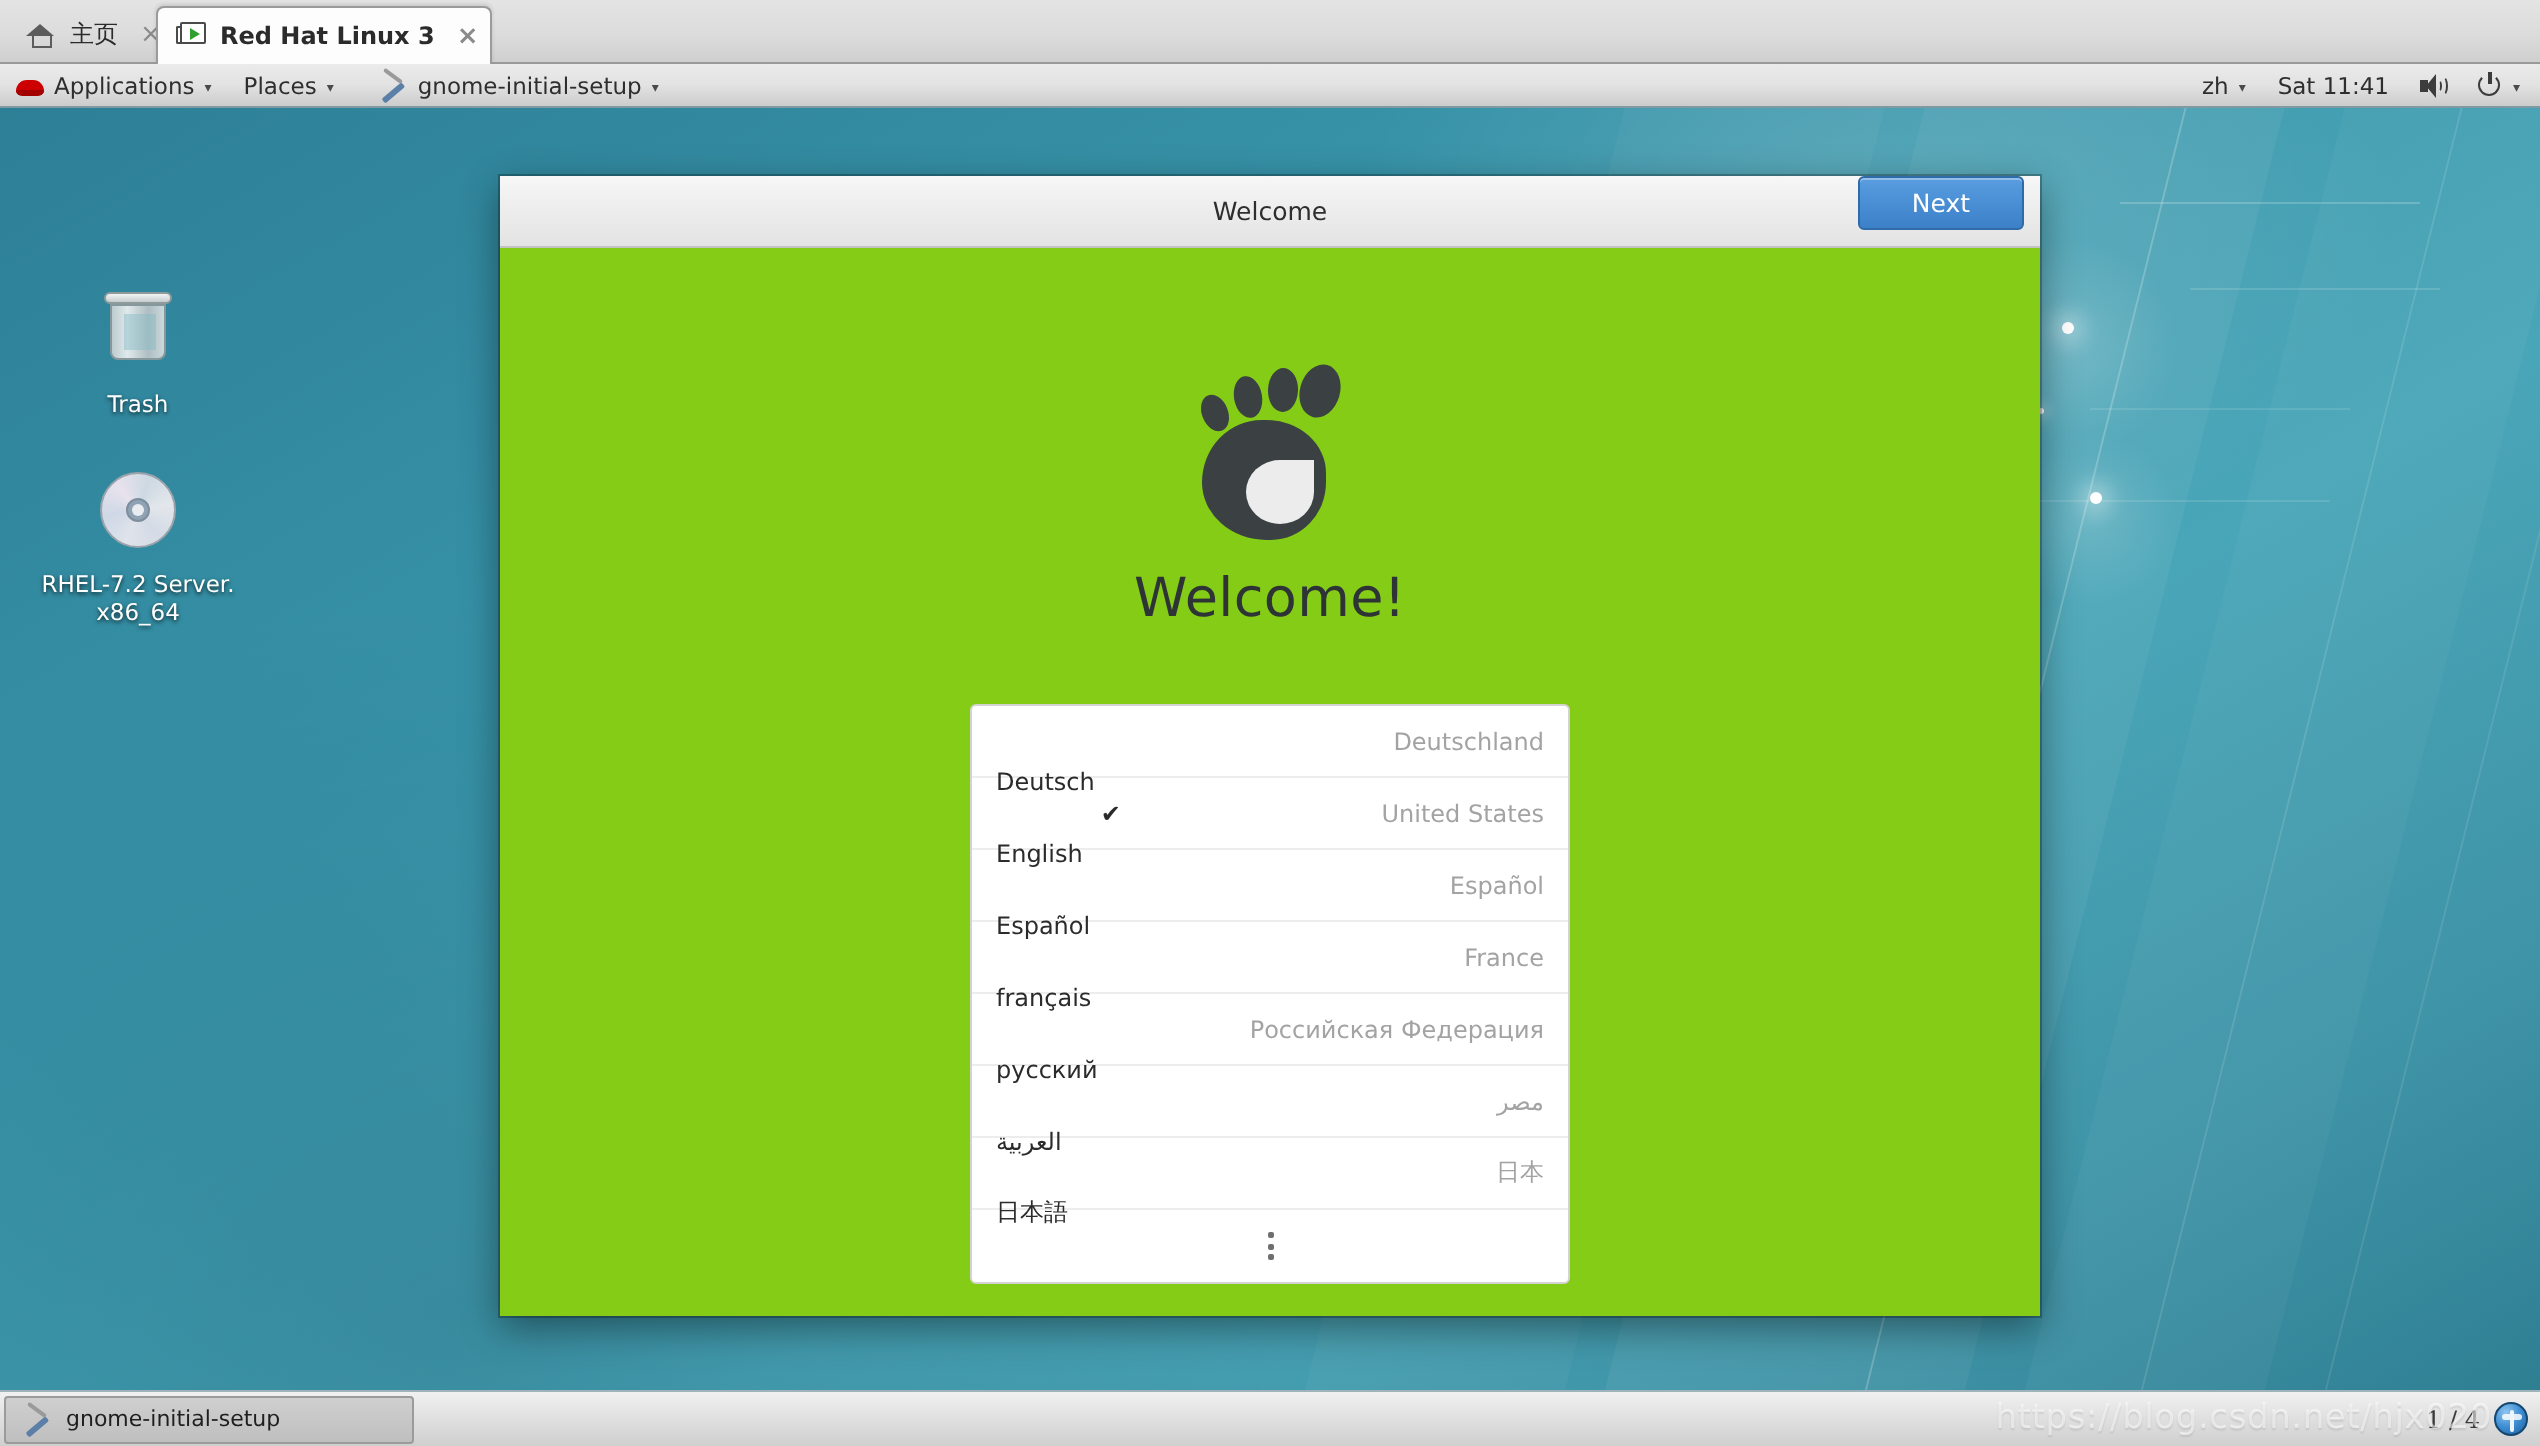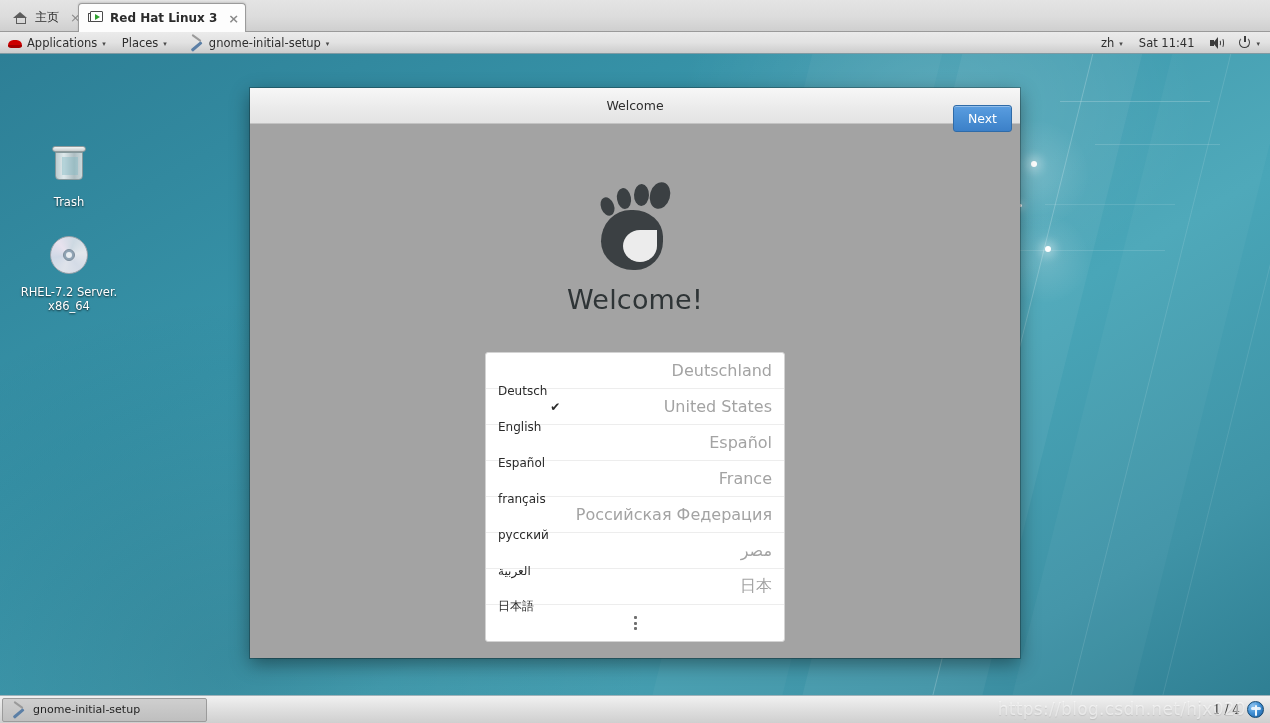--- a/index.html
+++ b/index.html
@@ -188,33 +188,33 @@
     background: #8fa3b4; border: 1px solid #7e8d9b;
   }
   .disc .hole {
     position: absolute; left: 16px; top: 16px; width: 6px; height: 6px; border-radius: 50%;
     background: #e9edf1;
   }
 
   
   .dialog {
     position: absolute; left: 250px; top: 88px; width: 770px; height: 570px;
-    background: #a3a3a3;
+    background: #84cc16;
     box-shadow: 0 6px 18px rgba(0,0,0,0.42), 0 0 0 1px rgba(0,0,0,0.25);
   }
   .dlg-titlebar {
     position: relative; height: 36px; width: 100%;
     background: linear-gradient(to bottom, #f7f7f7 0%, #ececec 52%, #e3e3e3 100%);
     border-bottom: 1px solid #c3c3c3;
     display: flex; align-items: center; justify-content: center;
   }
   .dlg-title { font-size: 12.5px; color: #2e2e2e; }
   .btn-next {
-    position: absolute; right: 8px; top: 17px;
-    height: 27px; padding: 0 14px;
+    position: absolute; right: 8px; top: 0;
+    height: 27px; padding: 0 26px;
     display: flex; align-items: center; justify-content: center;
     font-size: 12.5px; color: #ffffff;
     background: linear-gradient(to bottom, #5a9de0 0%, #4a8fd4 50%, #3c80c8 100%);
     border: 1px solid #2f6ba8; border-radius: 3px;
     box-shadow: inset 0 1px 0 rgba(255,255,255,0.35);
   }
   .dlg-body {
     position: relative; height: 533px; width: 100%;
     display: flex; flex-direction: column; align-items: center;
   }
@@ -246,21 +246,21 @@
     overflow: hidden;
   }
   .langrow {
     height: 36px; display: flex; align-items: center;
     padding: 0 12px; border-bottom: 1px solid #ededed;
     font-size: 12px;
   }
   .langrow:last-child { border-bottom: none; }
   .lang-name { color: #2b2b2b; margin-top: 40px; }
   .lang-check { margin-left: 9px; font-size: 12px; color: #2b2b2b; }
-  .lang-country { margin-left: auto; color: #a3a3a3; font-size: 16px; }
+  .lang-country { margin-left: auto; color: #a3a3a3; font-size: 12px; }
   .langrow.more { justify-content: center; height: 36px; }
   .dots3 { display: flex; flex-direction: column; gap: 2.5px; align-items: center; }
   .dots3 i { width: 3px; height: 3px; background: #6f6f6f; border-radius: 1px; display: block; }
 
   
   .taskbar {
     position: absolute; left: 0; bottom: 0; width: 1270px; height: 28px;
     background: linear-gradient(to bottom, #f1f1f1 0%, #e0e0e0 48%, #cfcfcf 100%);
     border-top: 1px solid #9fb3ba;
     display: flex; align-items: center;

